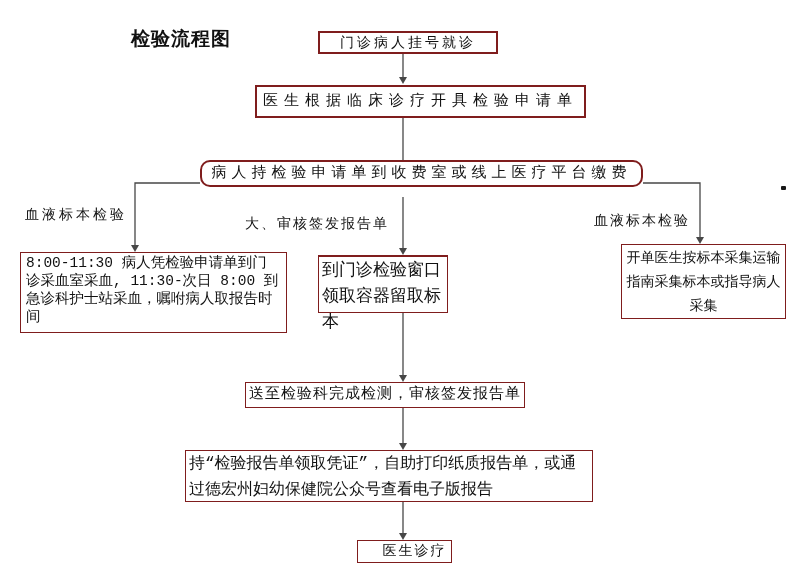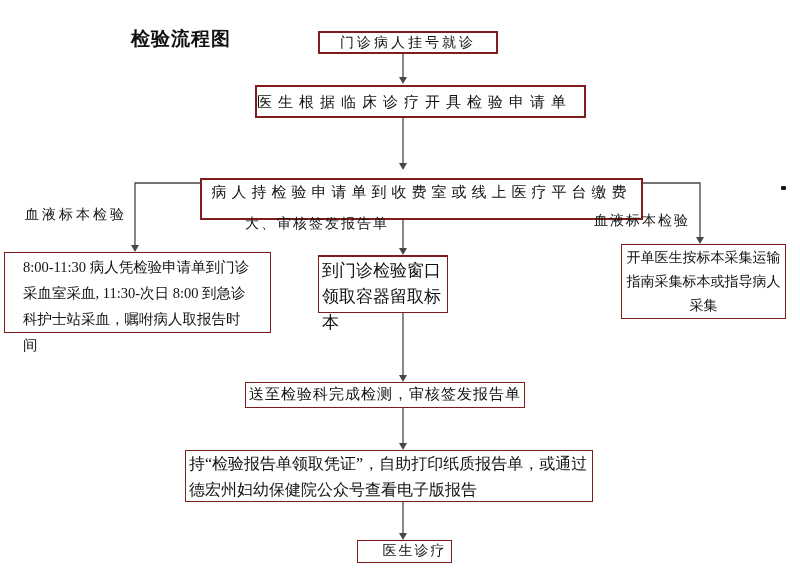--- a/index.html
+++ b/index.html
@@ -11,31 +11,32 @@
     color:#111111;
     overflow:hidden;
   }
   #connectors { position:absolute; left:0; top:0; width:800px; height:571px; }
   .box {
     position:absolute;
     border:1px solid #7f1d1d;
     background:#ffffff;
     box-sizing:border-box;
     color:#111111;
+    font-family:Liberation Mono, monospace;
   }
   .page-title {
     position:absolute; left:131px; top:26px;
     font-size:19px; font-weight:bold; letter-spacing:1px;
   }
   .branch-label { position:absolute; font-size:14px; white-space:nowrap; }
 
   #box-register  { left:318px; top:31px;  width:180px; height:23px; line-height:20px; text-align:center; font-size:14px; letter-spacing:3px; border-width:2px; }
-  #box-order     { left:255px; top:85px;  width:331px; height:33px; line-height:30px; text-align:left; font-size:15px; letter-spacing:6px; border-width:2px; }
-  #box-pay       { left:200px; top:178px; width:443px; height:42px; line-height:24px; text-align:center; font-size:15px; letter-spacing:5px; border-width:2px; }
-  #box-blood     { left:4px;   top:252px; width:267px; height:81px; font-size:14.5px; line-height:26px; padding:1px 18px; }
+  #box-order     { left:255px; top:85px;  width:331px; height:33px; line-height:30px; text-align:center; font-size:15px; letter-spacing:6px; border-width:2px; }
+  #box-pay       { left:200px; top:160px; width:443px; height:27px; line-height:24px; text-align:center; font-size:15px; letter-spacing:5px; border-width:2px;border-radius:10px; }
+  #box-blood     { left:20px;   top:252px; width:267px; height:81px; font-size:14.5px; line-height:18px; padding:1px 5px; }
   #box-container { left:318px; top:255px; width:130px; height:58px; font-size:17px; line-height:26px; padding:1px 3px; border-top-width:2px; }
   #box-other     { left:621px; top:244px; width:165px; height:75px; font-size:14px;  line-height:24px; padding:1px 3px;text-align:center; }
   #box-lab       { left:245px; top:382px; width:280px; height:26px; line-height:23px; text-align:center; font-size:15px; letter-spacing:1px; }
   #box-report    { left:185px; top:450px; width:408px; height:52px; font-size:16px; line-height:26px; padding:0 3px; }
   #box-diagnosis { left:357px; top:540px; width:95px;  height:23px; line-height:20px; text-align:center; font-size:14px; letter-spacing:2px;padding-left:20px; }
 
   #label-blood { left:25px;  top:206px; letter-spacing:3px; }
   #label-stool { left:245px; top:215px; letter-spacing:2px; }
   #label-other { left:594px; top:212px; letter-spacing:2px; }
 

